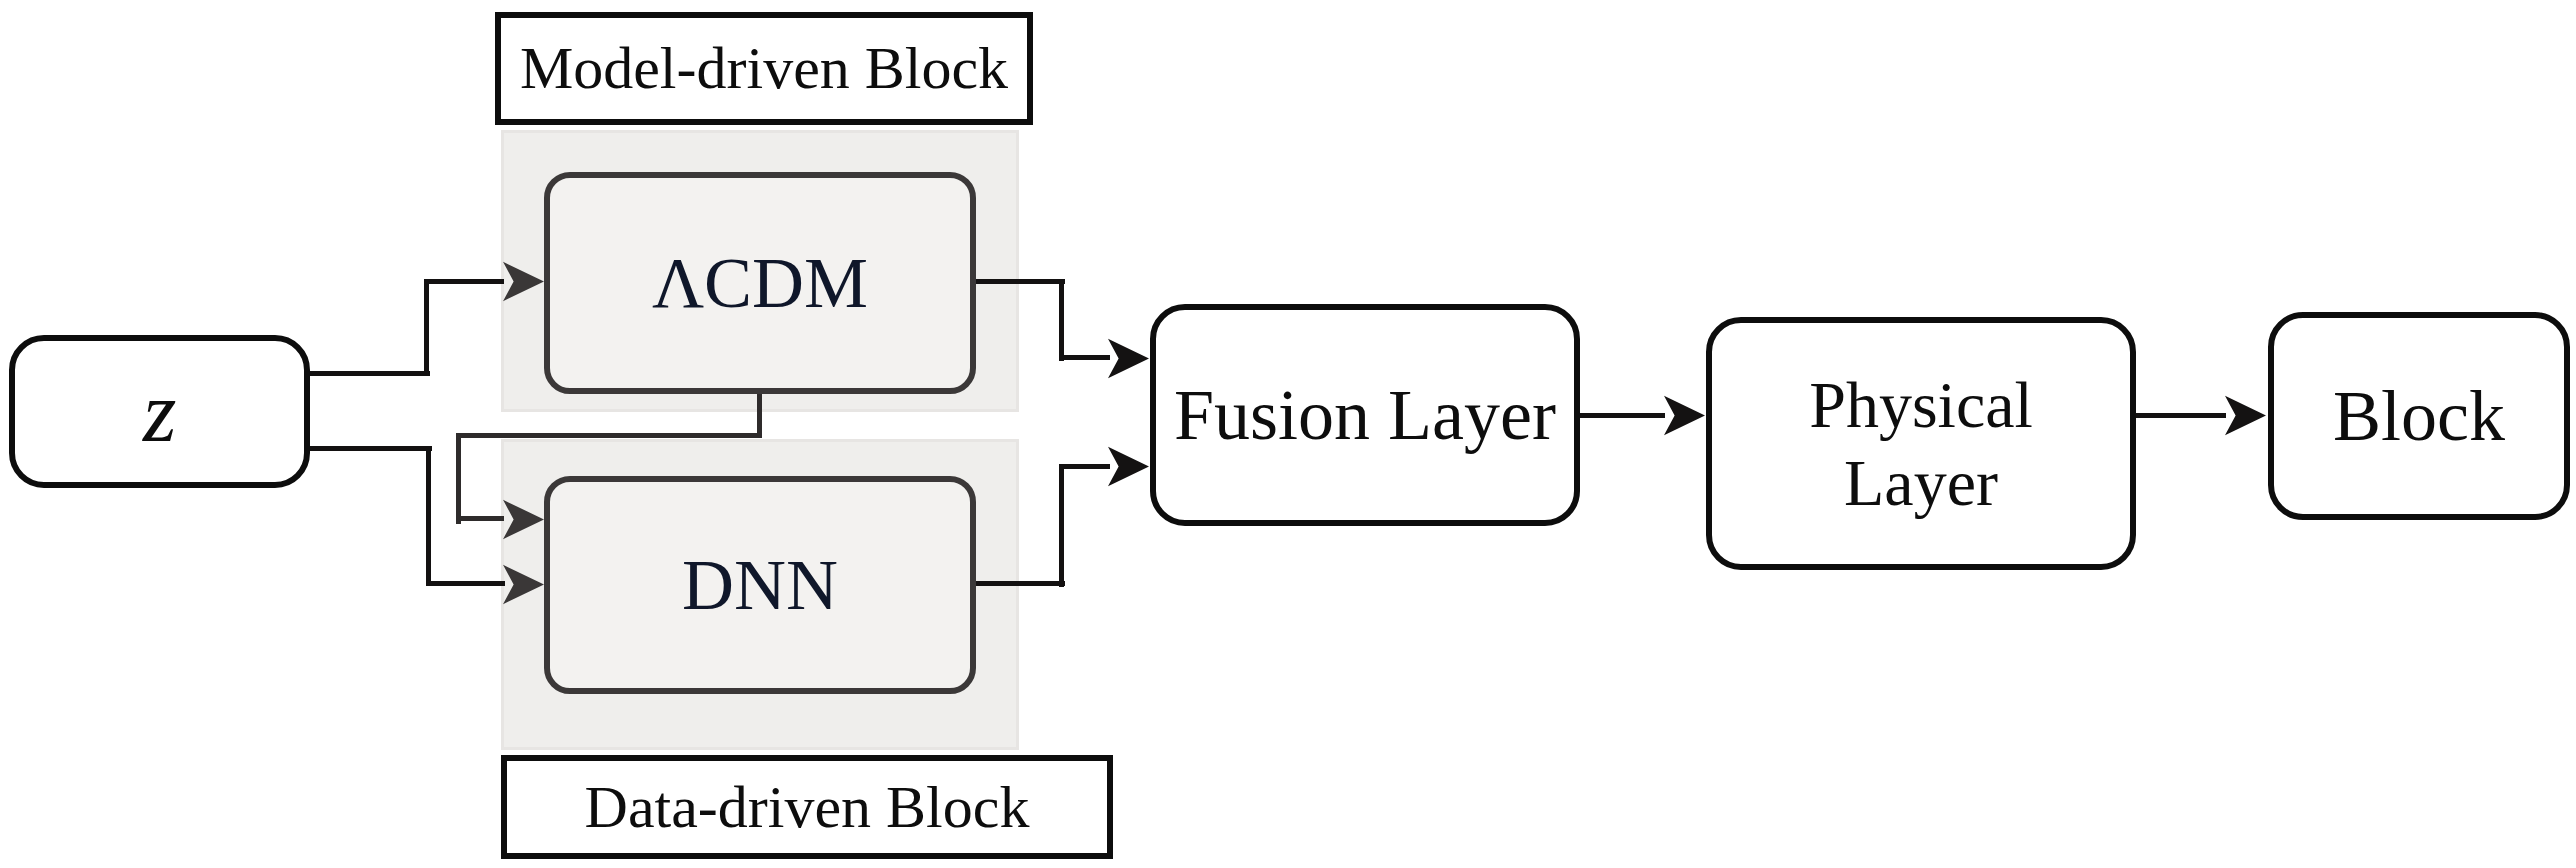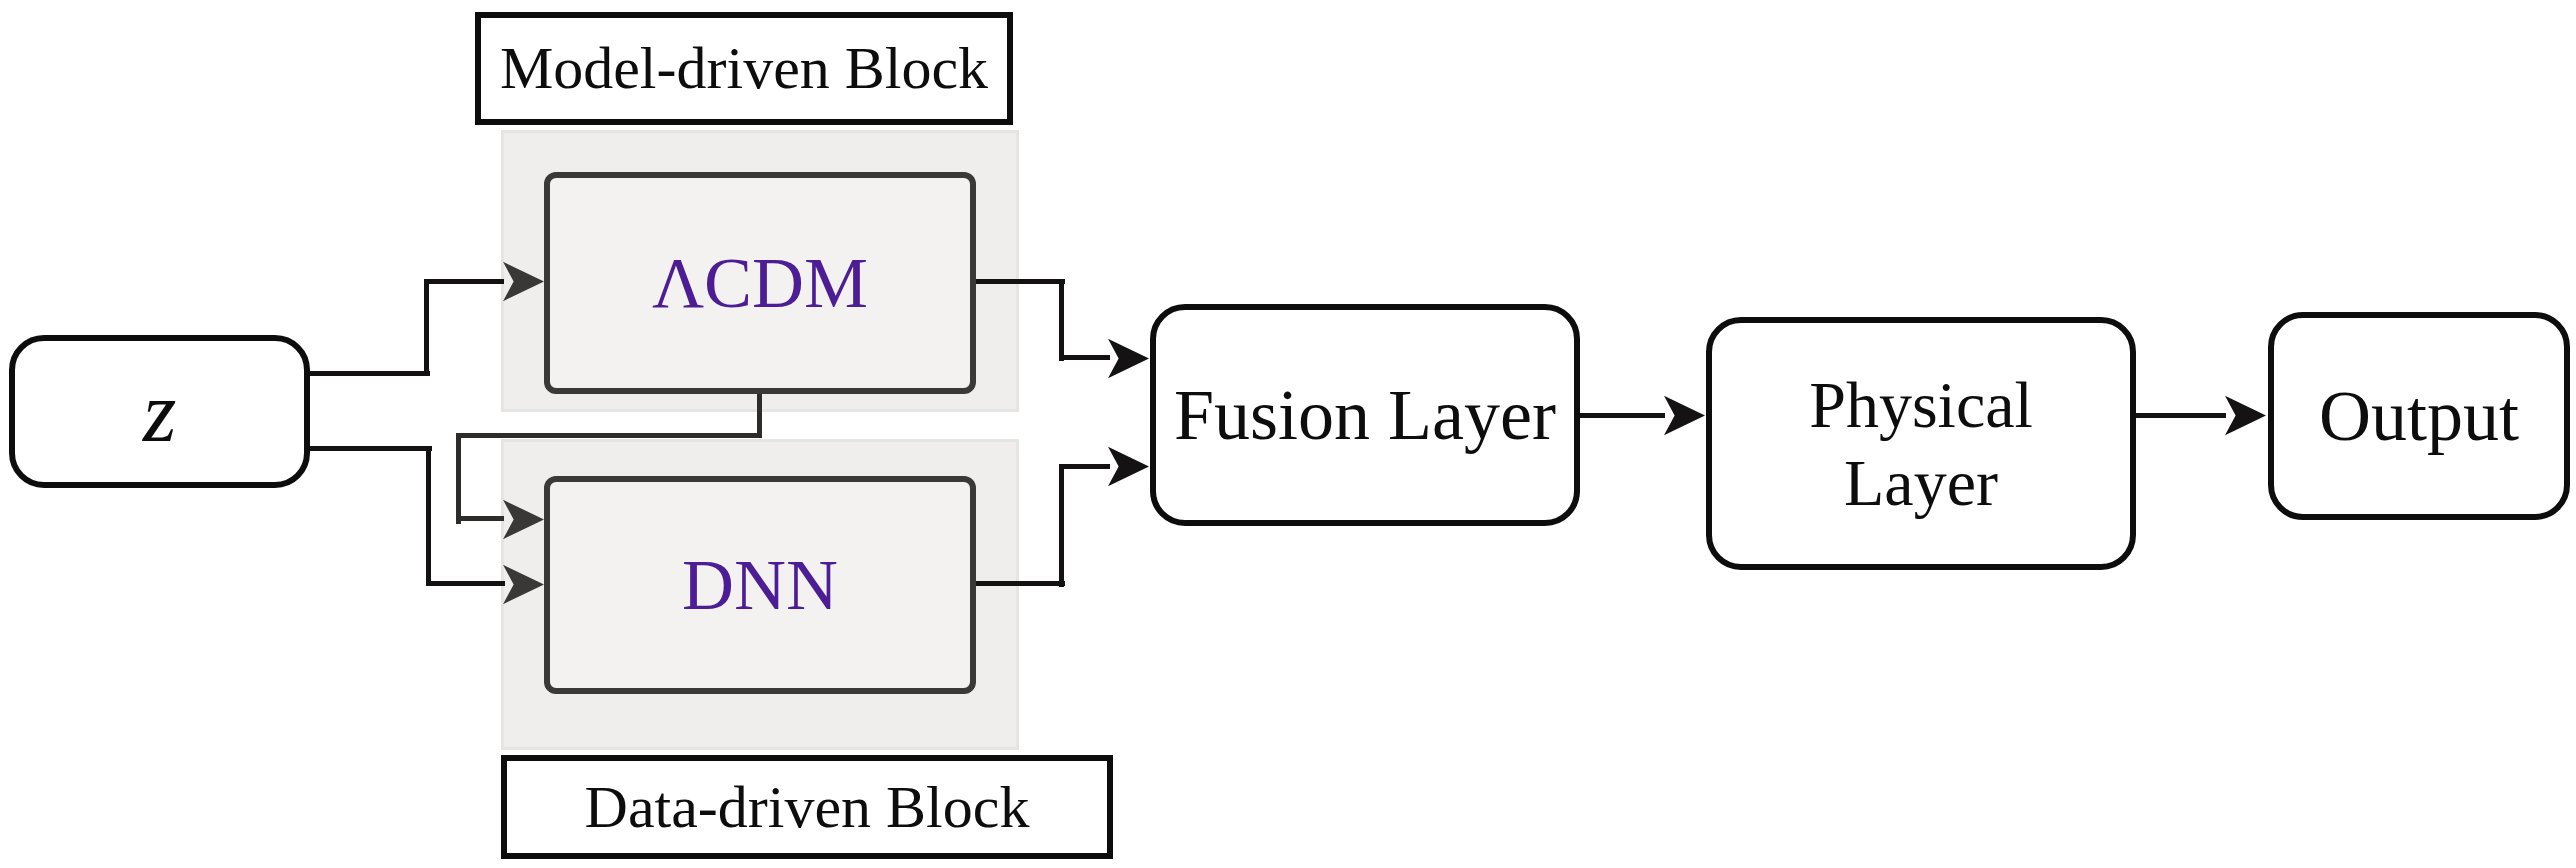--- a/index.html
+++ b/index.html
@@ -7,21 +7,21 @@
     width:2576px;height:868px;position:relative;background:#ffffff;
     font-family:"Liberation Serif","DejaVu Serif",serif;overflow:hidden;
   }
   .node{
     position:absolute;display:flex;align-items:center;justify-content:center;
     box-sizing:border-box;background:#ffffff;color:#0d0d0d;text-align:center;
     white-space:nowrap;line-height:1;
   }
   .rounded{border:6.1px solid #0d0d0d;border-radius:35px;}
   .squared{border:6.1px solid #0d0d0d;border-radius:0;}
-  .graybox{border:6.9px solid #3b3838;border-radius:12px;background:#f3f2f0;color:#4c1d95;}
+  .graybox{border:6.9px solid #3b3838;border-radius:26px;background:#f3f2f0;color:#0f172a;}
   .panel{
     position:absolute;background:#efeeec;border:3.1px solid #e7e5e3;box-sizing:border-box;
   }
   .seg{position:absolute;background:#131111;}
   .seg.gray{background:#2e2b2b;}
   .head{position:absolute;width:41px;height:41px;}
   .head polygon{fill:#141212;}
   .head.gray polygon{fill:#3a3737;}
   .lbl-big{font-size:72px;}
   .lbl-block{font-size:60px;}
@@ -91,21 +91,21 @@
   <div class="seg" style="left:2133px;top:413px;width:93px;height:5.4px;"></div>
   <svg class="head" style="left:2225px;top:395px;" viewBox="0 0 54 54">
       <polygon points="0,1 54,27 0,53 14,27"></polygon>
     </svg>
 </div>
 
 <div class="node rounded lbl-z" style="left:9.2px;top:335px;width:301px;height:153px;">
   <span>z</span>
 </div>
 
-<div class="node squared lbl-block" style="left:475px;top:11.5px;width:538px;height:113px;">
+<div class="node squared lbl-block" style="left:495px;top:11.5px;width:538px;height:113px;">
   <span>Model-driven Block</span>
 </div>
 
 <div class="node graybox lbl-big" style="left:544px;top:172px;width:432px;height:222px;">
   <span>ΛCDM</span>
 </div>
 
 <div class="node graybox lbl-big" style="left:544px;top:476px;width:432px;height:218px;justify-content:center;">
   <span>DNN</span>
 </div>
@@ -119,15 +119,15 @@
 </div>
 
 <div class="node rounded lbl-physical" style="left:1706px;top:289px;width:430px;height:253px;margin-top:28px;">
   <div>
     <div>Physical</div>
     <div>Layer</div>
   </div>
 </div>
 
 <div class="node rounded lbl-big" style="left:2268px;top:312px;width:302px;height:208px;">
-  <span>Output</span>
+  <span>Block</span>
 </div>
 
 
 </body></html>

